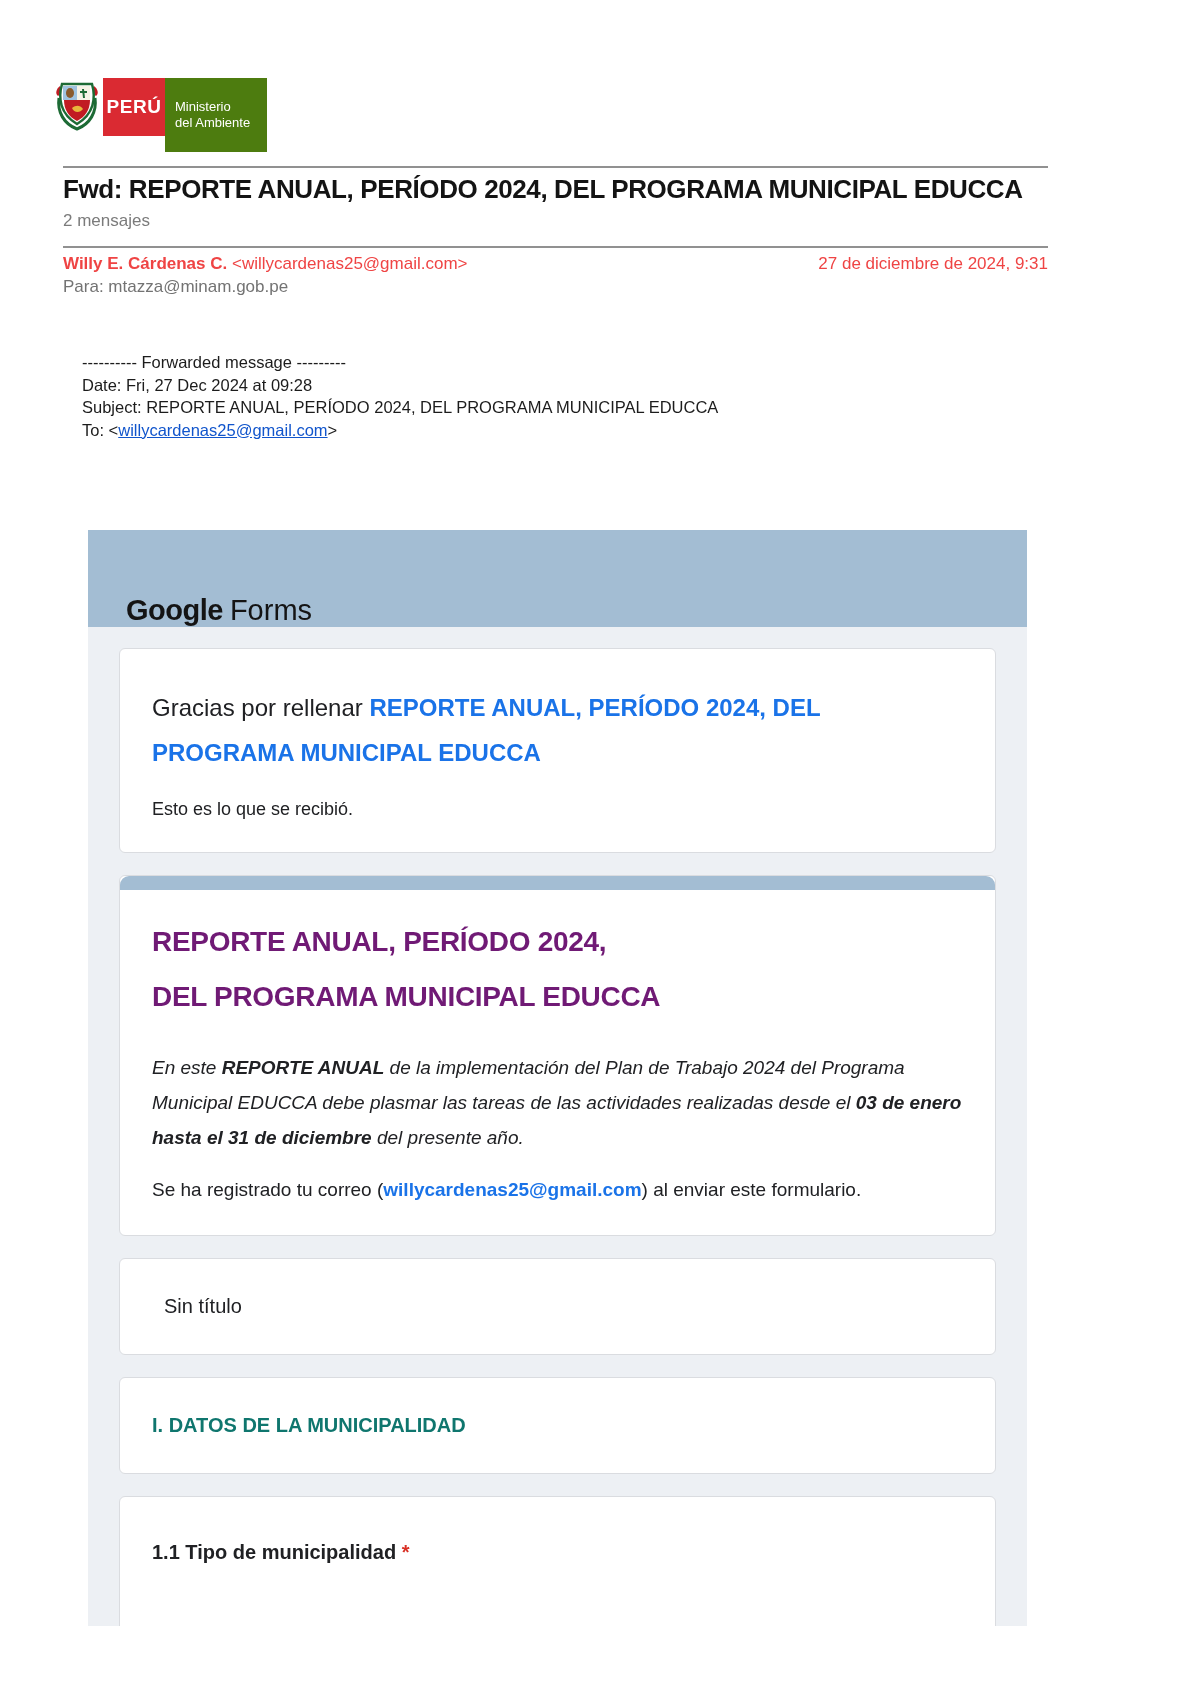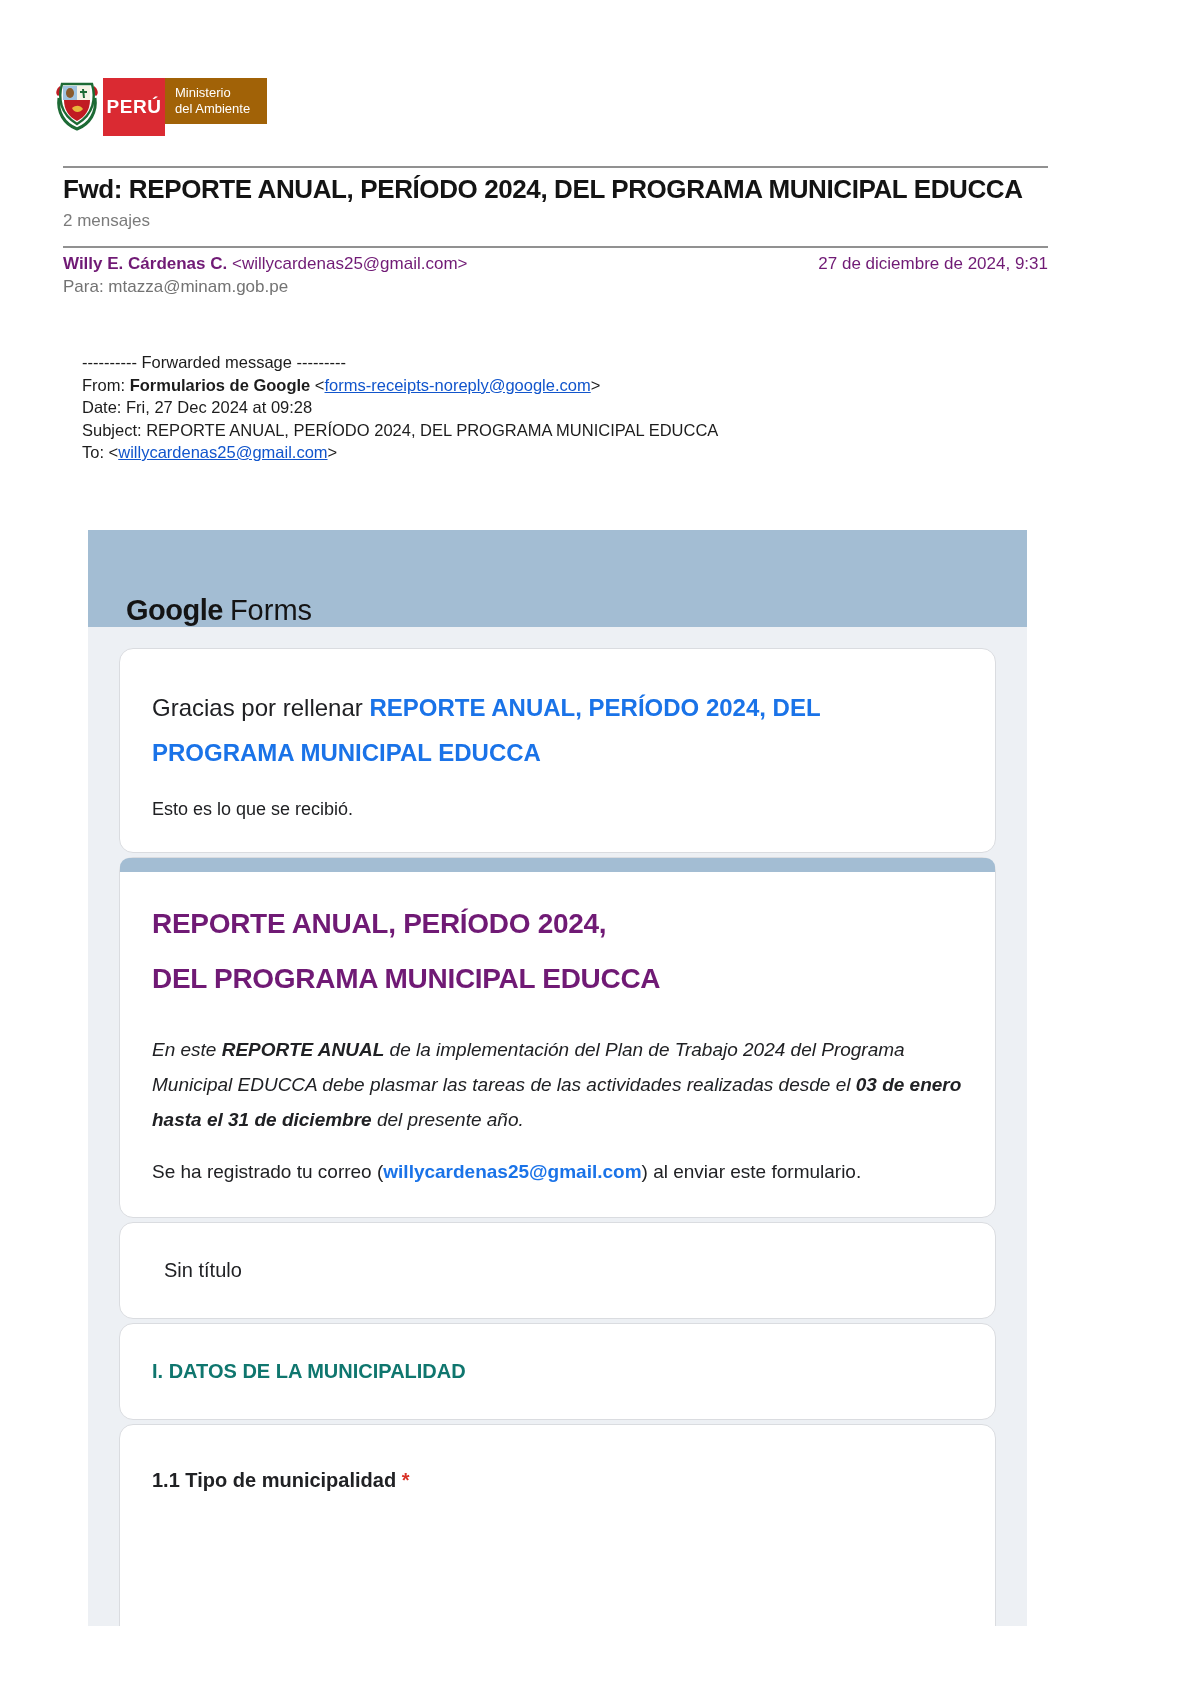--- a/index.html
+++ b/index.html
@@ -4,51 +4,51 @@
 <style>
   html,body{margin:0;padding:0;background:#ffffff;}
   body{font-family:"Liberation Sans", sans-serif; color:#202124;}
   .page{position:relative;width:1190px;height:1684px;background:#fff;overflow:hidden;}
 
   
   .logo{position:absolute;left:51px;top:78px;display:flex;height:58px;}
   .logo-arms{width:52px;height:58px;background:#fff;display:flex;align-items:center;justify-content:center;}
   .logo-red{width:62px;height:58px;background:#da2a32;color:#fff;display:flex;align-items:center;justify-content:center;
             font-weight:bold;font-size:19px;letter-spacing:.5px;}
-  .logo-gray{width:102px;height:46px;background:#a16207;color:#fff;display:flex;flex-direction:column;justify-content:center;
+  .logo-gray{width:102px;height:74px;background:#4d7c0f;color:#fff;display:flex;flex-direction:column;justify-content:center;
              padding-left:10px;box-sizing:border-box;font-size:13px;line-height:16px;}
 
   
   .account{position:absolute;top:98px;right:142px;font-size:17px;font-weight:bold;color:#808080;}
 
   .rule{position:absolute;left:63px;width:985px;height:0;border-top:2px solid #919191;}
   .rule1{top:166px;}
   .rule2{top:246px;}
 
   .subject{position:absolute;left:63px;top:174px;width:990px;font-size:26px;font-weight:bold;color:#141414;letter-spacing:-0.4px;}
   .msgcount{position:absolute;left:63px;top:211px;font-size:17px;color:#7b7b7b;}
 
-  .msgrow{position:absolute;left:63px;top:254px;width:985px;display:flex;justify-content:space-between;font-size:17px;color:#701a75;gap:37px;}
+  .msgrow{position:absolute;left:63px;top:254px;width:985px;display:flex;justify-content:space-between;font-size:17px;color:#ef4444;gap:37px;}
   .msgrow .name{font-weight:bold;}
   .msgto{position:absolute;left:63px;top:277px;font-size:17px;color:#737373;}
 
   
   .fwd{position:absolute;left:82px;top:351px;font-size:16.5px;line-height:22.5px;color:#1c1c1c;}
   .fwd b{font-weight:bold;}
   a.glink{color:#1155cc;text-decoration:underline;cursor:pointer;}
 
   
   .gwrap{position:absolute;left:88px;top:530px;width:939px;height:1096px;overflow:hidden;}
   .gbar{height:97px;background:#a3bdd3;display:flex;align-items:flex-end;padding-left:38px;box-sizing:border-box;}
   .brand{font-size:29px;color:#141414;}
   .brand .b1{font-weight:bold;letter-spacing:-0.5px;}
   .brand .b2{font-weight:400;margin-left:7px;letter-spacing:0;}
   .gbody{background:#edf0f4;padding:21px 31px 0 31px;box-sizing:border-box;height:999px;}
 
-  .card{background:#fff;border:1px solid #dadce0;border-radius:14px;margin-bottom:4px;box-sizing:border-box;}
+  .card{background:#fff;border:1px solid #dadce0;border-radius:6px;margin-bottom:22px;box-sizing:border-box;}
   .card1{padding:36px 32px 32px 32px;}
   .thanks{font-size:24px;line-height:45px;color:#202124;max-width:780px;}
   .thanks a{color:#1a73e8;font-weight:bold;text-decoration:none;cursor:pointer;}
   .received{font-size:18px;color:#202124;margin-top:24px;}
 
   .card2{padding:0 0 34px 0;}
   .cstrip{height:14px;background:#a3bdd3;border-radius:9px 9px 0 0;}
   .c2in{padding:24px 32px 0 32px;}
   .ftitle{font-size:28px;line-height:55px;font-weight:bold;color:#701a75;letter-spacing:-0.3px;}
   .fdesc{font-style:italic;font-size:19px;line-height:35px;color:#202124;margin-top:26px;max-width:812px;}
@@ -102,23 +102,20 @@
   <div class="msgrow">
     <div>
       <span class="name">Willy E. Cárdenas C.</span><span> &lt;willycardenas25@gmail.com&gt;</span>
     </div>
     <div>27 de diciembre de 2024, 9:31</div>
   </div>
   <div class="msgto">Para: mtazza@minam.gob.pe</div>
 
   <div class="fwd">
     <div>---------- Forwarded message ---------</div>
-    <div>
-      <span>From: </span><b>Formularios de Google</b><span> &lt;</span><a class="glink">forms-receipts-noreply@google.com</a><span>&gt;</span>
-    </div>
     <div>Date: Fri, 27 Dec 2024 at 09:28</div>
     <div>Subject: REPORTE ANUAL, PERÍODO 2024, DEL PROGRAMA MUNICIPAL EDUCCA</div>
     <div>
       <span>To: &lt;</span><a class="glink">willycardenas25@gmail.com</a><span>&gt;</span>
     </div>
   </div>
 
   <div class="gwrap">
     <div class="gbar">
       <div class="brand">

